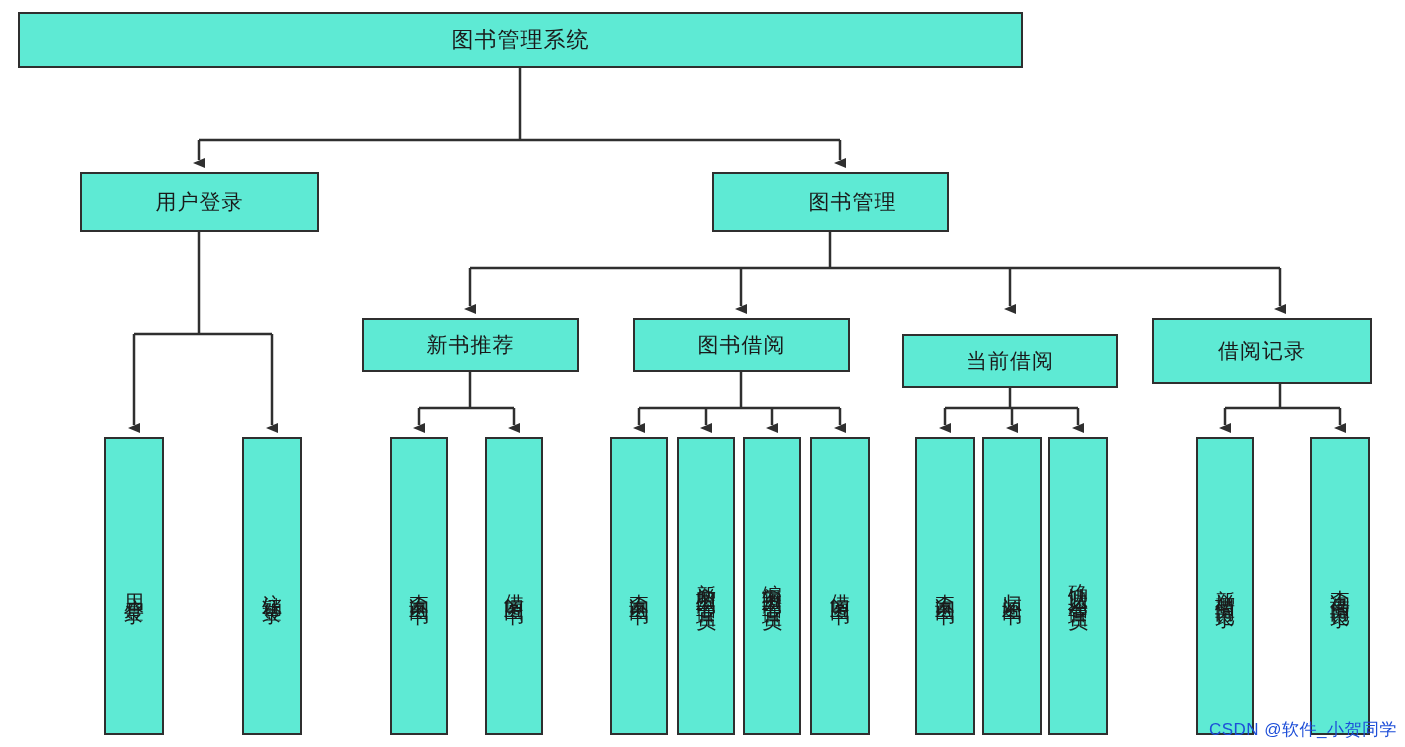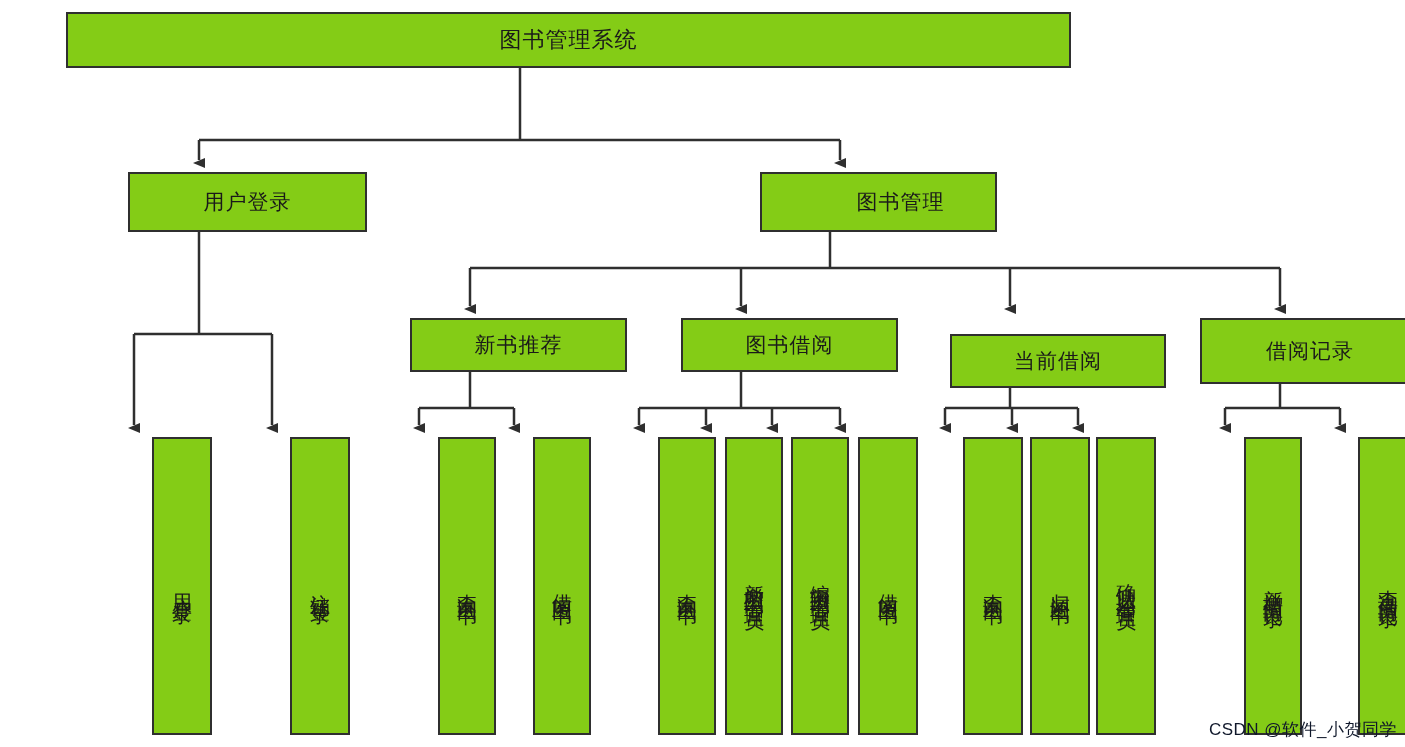--- a/index.html
+++ b/index.html
@@ -1,29 +1,29 @@
 <!DOCTYPE html>
 <html><head>
 <meta charset="utf-8">
 <style>
   html,body{margin:0;padding:0;background:#ffffff;}
   body{width:1405px;height:747px;overflow:hidden;
        font-family:"Liberation Sans","DejaVu Sans",sans-serif;}
   #canvas{position:relative;width:1405px;height:747px;background:#fff;}
   svg.edges{position:absolute;left:0;top:0;width:1405px;height:747px;}
-  .node{position:absolute;box-sizing:border-box;background:#84cc16;
+  .node{position:absolute;box-sizing:border-box;background:#5eead4;
         border:2.5px solid #2f2f2f;display:flex;align-items:center;
-        justify-content:center;color:#1a1a1a;margin-left:48px;}
+        justify-content:center;color:#1a1a1a;}
   .node.h{font-size:21px;letter-spacing:1px;}
   .node.root{font-size:22px;letter-spacing:1px;}
   .node.v{writing-mode:vertical-rl;text-orientation:upright;
           font-size:20px;letter-spacing:4px;line-height:1.05;
           padding-top:4px;padding-bottom:4px;}
   .watermark{position:absolute;right:8px;bottom:6px;font-size:17px;
-             color:#0f172a;letter-spacing:.5px;white-space:nowrap;}
+             color:#1d4ed8;letter-spacing:.5px;white-space:nowrap;}
 </style>
 </head>
 <body>
 
 <div id="canvas">
 
   <svg class="edges" viewBox="0 0 1405 747">
     <defs>
       <marker id="arw" markerWidth="10" markerHeight="12" refX="2" refY="6" orient="auto" markerUnits="userSpaceOnUse">
         <path d="M0,0 L10,0 L5,12 Z" fill="#2f2f2f"></path>

